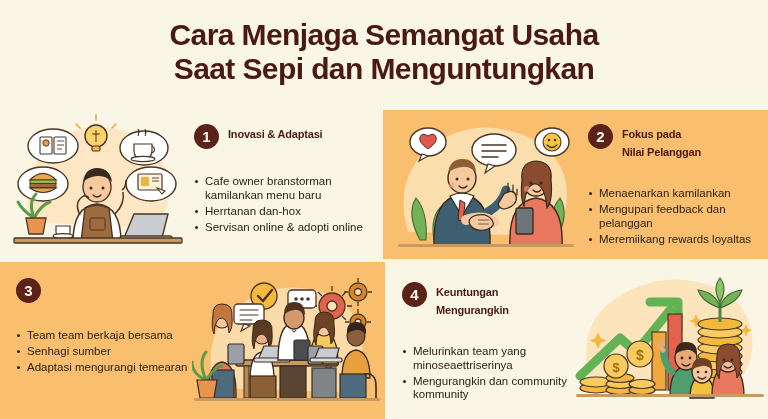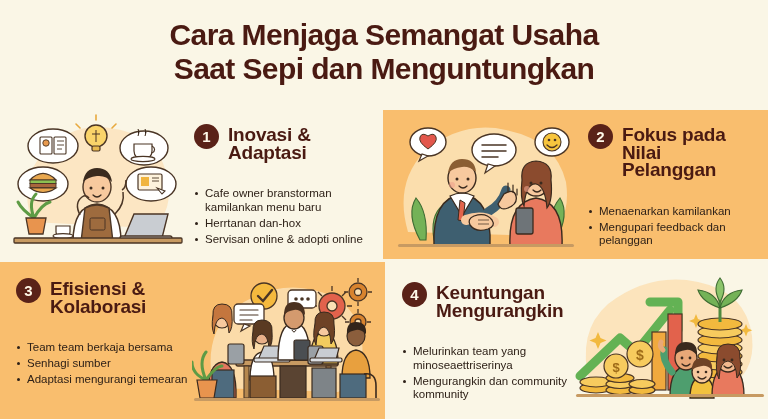--- a/index.html
+++ b/index.html
@@ -45,21 +45,21 @@
   .badge {
     flex:0 0 auto;
     width:25px; height:25px; border-radius:50%;
     background:#5A2218; color:#FFF8E8;
     font-weight:bold; font-size:15px;
     display:flex; align-items:center; justify-content:center;
     line-height:1;
   }
   .head-title {
     color:#4A1A12; font-weight:bold;
-    font-size:19px; line-height:17.5px;
+    font-size:11px; line-height:17.5px;
     letter-spacing:-0.2px;
     padding-top:2px;
   }
   ul.bullets { list-style:none; margin-top:26px; }
   ul.bullets li {
     position:relative;
     color:#2E2118;
     font-size:11.5px;
     line-height:13.5px;
     padding-left:11px;
@@ -382,30 +382,27 @@
     <div class="head-row">
       <div class="badge">2</div>
       <div class="head-title">
         <span>Fokus pada</span><br>
         <span>Nilai Pelanggan</span>
       </div>
     </div>
     <ul class="bullets">
       <li>Menaenarkan kamilankan</li>
       <li>Mengupari feedback dan pelanggan</li>
+      <li>Meremiikang rewards loyaltas</li>
     </ul>
   </div>
 
   <div class="txt" id="txt-3">
     <div class="head-row">
       <div class="badge">3</div>
-      <div class="head-title">
-        <span>Efisiensi &amp;</span><br>
-        <span>Kolaborasi</span>
-      </div>
     </div>
     <ul class="bullets">
       <li>Team team berkaja bersama</li>
       <li>Senhagi sumber</li>
       <li>Adaptasi mengurangi temearan</li>
     </ul>
   </div>
 
   <div class="txt" id="txt-4">
     <div class="head-row">

